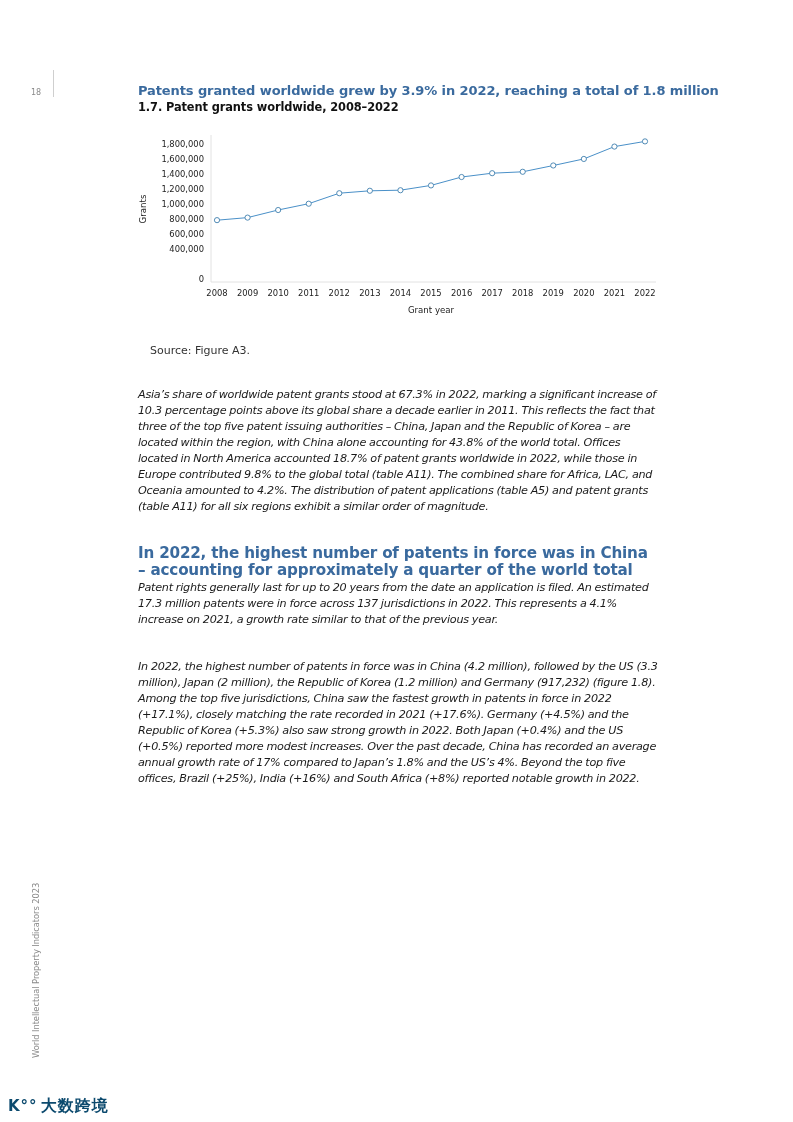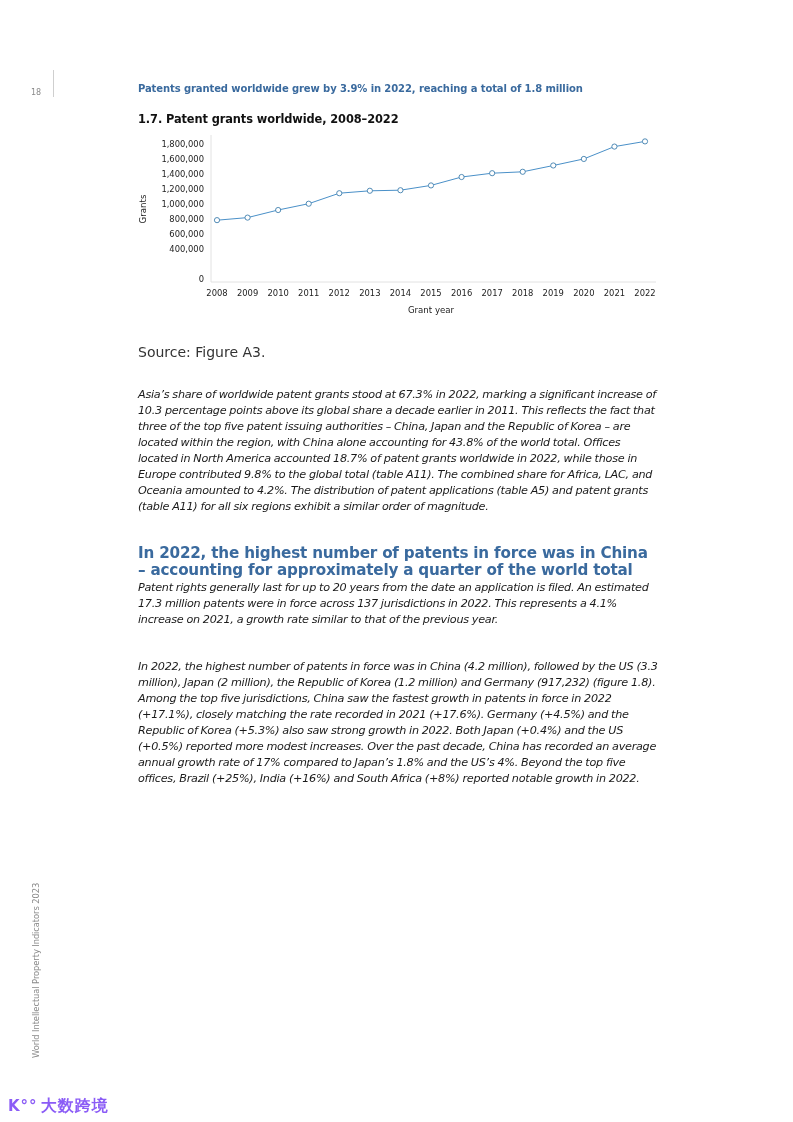--- a/index.html
+++ b/index.html
@@ -1,34 +1,34 @@
 <!DOCTYPE html>
 <html><head>
 <meta charset="utf-8">
 <style>
   html, body { margin: 0; padding: 0; background: #ffffff; }
   body { width: 793px; height: 1122px; position: relative; overflow: hidden;
          font-family: "DejaVu Sans", sans-serif; color: #1a1a1a; }
   .page-number { position: absolute; left: 31px; top: 88px; font-size: 8px; color: #8a8a8a; text-align: center; }
   .page-rule { position: absolute; left: 53px; top: 70px; width: 1px; height: 27px; background: #cfcfcf; }
-  .fig-headline { position: absolute; left: 138px; top: 83px; font-size: 10px; font-weight: bold;
+  .fig-headline { position: absolute; left: 138px; top: 83px; font-size: 13px; font-weight: bold;
                   color: #3a6a9e; letter-spacing: -0.1px; white-space: nowrap; }
   .fig-title { position: absolute; left: 138px; top: 100px; font-size: 11.4px; font-weight: bold;
-               color: #111; white-space: nowrap; letter-spacing: -0.1px; margin-top: 12px; }
+               color: #111; white-space: nowrap; letter-spacing: -0.1px; }
   #chart { position: absolute; left: 0; top: 0; }
   .tick { font-family: "DejaVu Sans", sans-serif; font-size: 8.4px; fill: #222; }
   .axis-title { font-family: "DejaVu Sans", sans-serif; font-size: 8.6px; fill: #222; }
-  .source { position: absolute; left: 138px; top: 344px; font-size: 14px; color: #333; }
+  .source { position: absolute; left: 150px; top: 344px; font-size: 11px; color: #333; }
   .para { position: absolute; left: 138px; width: 520px; font-size: 11.2px; line-height: 16px;
           color: #1a1a1a; letter-spacing: -0.25px; word-spacing: -0.3px; font-style: italic; }
   .section-heading { position: absolute; left: 138px; top: 545px; width: 520px; font-size: 15.2px;
                      font-weight: bold; line-height: 16.5px; color: #3a6a9e; letter-spacing: -0.2px; }
   .side-label { position: absolute; left: 31px; top: 1058px; transform-origin: 0 0; transform: rotate(-90deg);
                 font-size: 8.4px; color: #8a8a8a; white-space: nowrap; letter-spacing: -0.1px; }
-  .watermark { position: absolute; left: 8px; top: 1096px; font-size: 16px; color: #8b5cf6;
+  .watermark { position: absolute; left: 8px; top: 1096px; font-size: 16px; color: #0c4a6e;
                font-weight: bold; white-space: nowrap; letter-spacing: 1px; }
   .watermark .logo { font-size: 15px; margin-right: 3px; font-family: "DejaVu Sans", sans-serif; }
 </style>
 </head>
 <body>
 
 <div class="page-number">18</div>
 <div class="page-rule"></div>
 
 <div class="fig-headline">Patents granted worldwide grew by 3.9% in 2022, reaching a total of 1.8 million</div>

